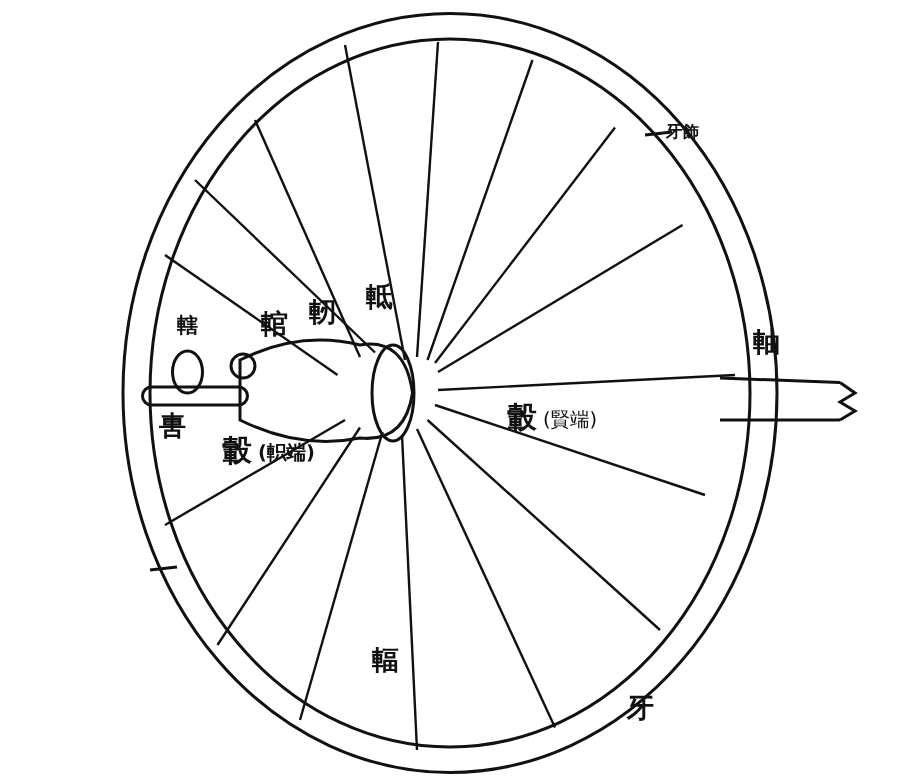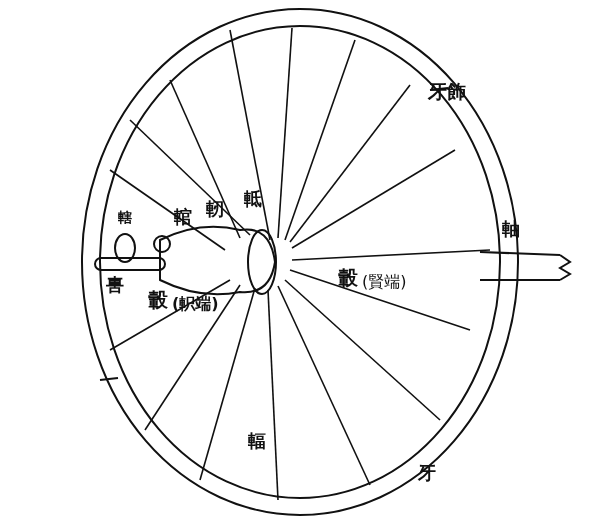--- a/index.html
+++ b/index.html
@@ -1,19 +1,19 @@
 <!DOCTYPE html>
 <html><head>
 <meta charset="utf-8">
 <style>
   html, body { margin:0; padding:0; background:#ffffff; }
   body { width:600px; height:519px; position:relative; overflow:hidden; font-family:"DejaVu Sans", sans-serif; }
   svg { position:absolute; left:0; top:0; }
   .lbl { position:absolute; color:#111; font-family:"DejaVu Sans", sans-serif; font-weight:bold; white-space:nowrap; line-height:1; }
-  .sm { font-size:16px; font-weight:normal; }
+  .sm { font-size:13px; font-weight:normal; }
 </style>
 </head>
 <body>
 
 <svg width="600" height="519" viewBox="0 0 600 519">
   <g fill="none" stroke="#111" stroke-width="2">
 
     <ellipse cx="300" cy="262" rx="218" ry="253"></ellipse>
     <ellipse cx="300" cy="262" rx="200" ry="236"></ellipse>
 
@@ -45,21 +45,21 @@
 
     <line x1="480" y1="252" x2="560" y2="255"></line>
     <line x1="480" y1="280" x2="560" y2="280"></line>
     <polyline points="560,255 570,262 560,268 570,274 560,280"></polyline>
 
     <line x1="430" y1="90" x2="448" y2="88"></line>
     <line x1="100" y1="380" x2="118" y2="378"></line>
   </g>
 </svg>
 
-<div class="lbl" style="left:428px;top:82px;font-size:19px;">牙飾</div>
+<div class="lbl" style="left:444px;top:82px;font-size:11px;">牙飾</div>
 <div class="lbl" style="left:502px;top:220px;font-size:18px;">軸</div>
 <div class="lbl" style="left:338px;top:268px;font-size:20px;">轂</div>
 <div class="lbl sm" style="left:362px;top:274px;">(賢端)</div>
 <div class="lbl" style="left:148px;top:290px;font-size:20px;">轂</div>
 <div class="lbl sm" style="left:172px;top:296px;font-weight:bold;">(軹端)</div>
 <div class="lbl" style="left:106px;top:276px;font-size:18px;">軎</div>
 <div class="lbl" style="left:118px;top:210px;font-size:14px;">轄</div>
 <div class="lbl" style="left:174px;top:208px;font-size:18px;">輨</div>
 <div class="lbl" style="left:206px;top:200px;font-size:18px;">軔</div>
 <div class="lbl" style="left:244px;top:190px;font-size:18px;">軧</div>

